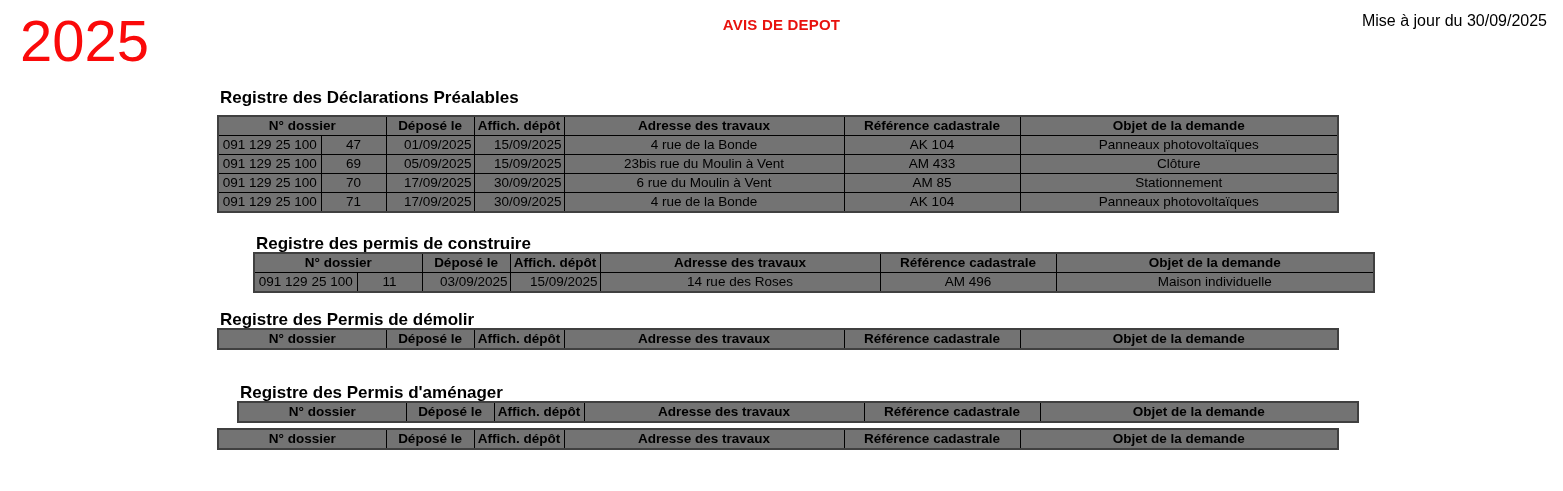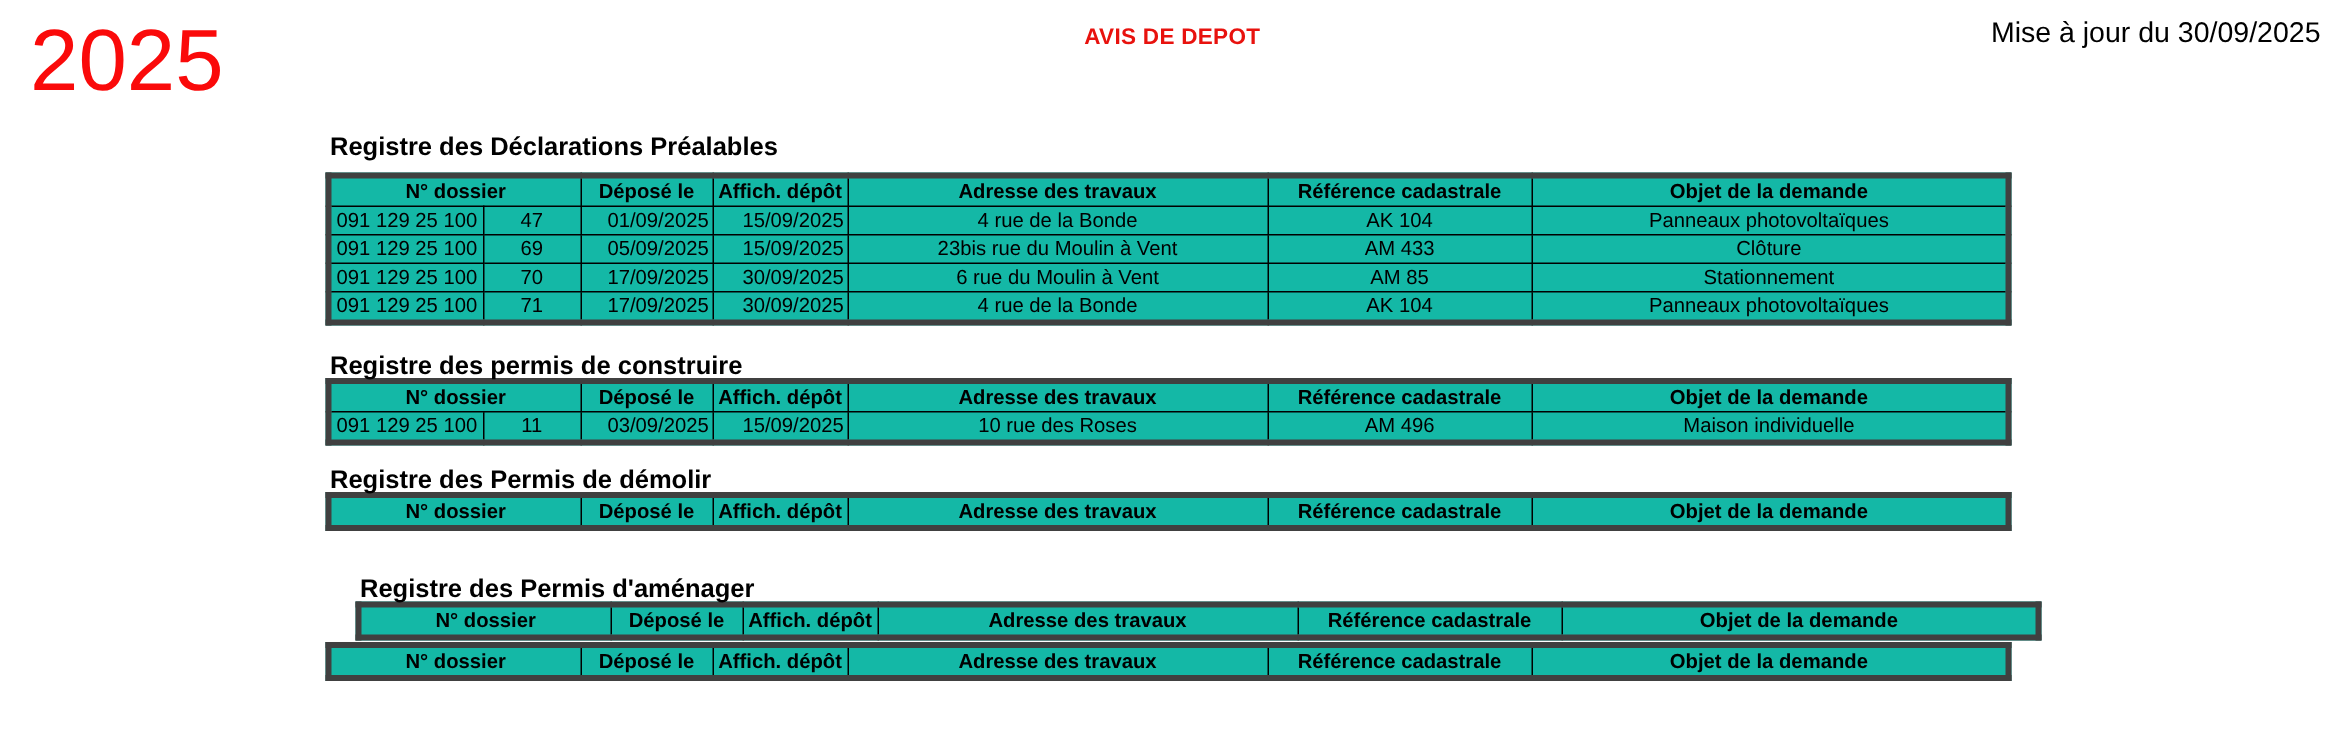--- a/index.html
+++ b/index.html
@@ -19,34 +19,34 @@
   }
   .doc-title{
     position:absolute;top:16px;left:0;right:0;
     text-align:center;
     font-size:15px;font-weight:bold;
     color:var(--title-red,#e8120e);
     letter-spacing:0.2px;
   }
   .updated{
     position:absolute;top:12px;right:16px;
-    font-size:19px;color:#000;
+    font-size:16px;color:#000;
   }
   .section{
     position:absolute;left:217px;width:1121px;
   }
   .section-title{
     font-weight:bold;font-size:17px;line-height:17px;
     margin:0 0 0 3px;white-space:nowrap;
   }
   table.register-table{
     border-collapse:collapse;table-layout:fixed;
     width:1120px;
-    border:4px solid #404040;
-    background:#14b8a6;
+    border:2px solid #404040;
+    background:#737373;
   }
   .register-table th,.register-table td{
     border:1px solid #000;
     font-size:13.5px;
     height:18px;line-height:16px;
     padding:0 3px;
     overflow:hidden;white-space:nowrap;
     vertical-align:middle;
   }
   .register-table th{
@@ -119,21 +119,21 @@
               <td class="num">17/09/2025</td>
               <td class="num">30/09/2025</td>
               <td>4 rue de la Bonde</td>
               <td>AK 104</td>
               <td>Panneaux photovoltaïques</td>
             </tr>
           </tbody>
     </table>
   </div>
 
-  <div class="section" style="top: 235px;">
+  <div class="section" style="top: 235px; margin-left: 36px;">
     <div class="section-title">Registre des permis de construire</div>
     <table class="register-table" style="margin-top: 0px;">
       <colgroup>
         <col style="width:103px">
             <col style="width:65px">
             <col style="width:88px">
         <col style="width:90px">
             <col style="width:280px">
             <col style="width:176px">
         <col style="width:318px">
@@ -147,21 +147,21 @@
               <th>Référence cadastrale</th>
               <th>Objet de la demande</th>
             </tr>
       </thead>
       <tbody>
             <tr>
               <td>091 129 25 100</td>
               <td>11</td>
               <td class="num">03/09/2025</td>
               <td class="num">15/09/2025</td>
-              <td>10 rue des Roses</td>
+              <td>14 rue des Roses</td>
               <td>AM 496</td>
               <td>Maison individuelle</td>
             </tr>
           </tbody>
     </table>
   </div>
 
   <div class="section" style="top: 311px;">
     <div class="section-title">Registre des Permis de démolir</div>
     <table class="register-table" style="margin-top: 0px;">

